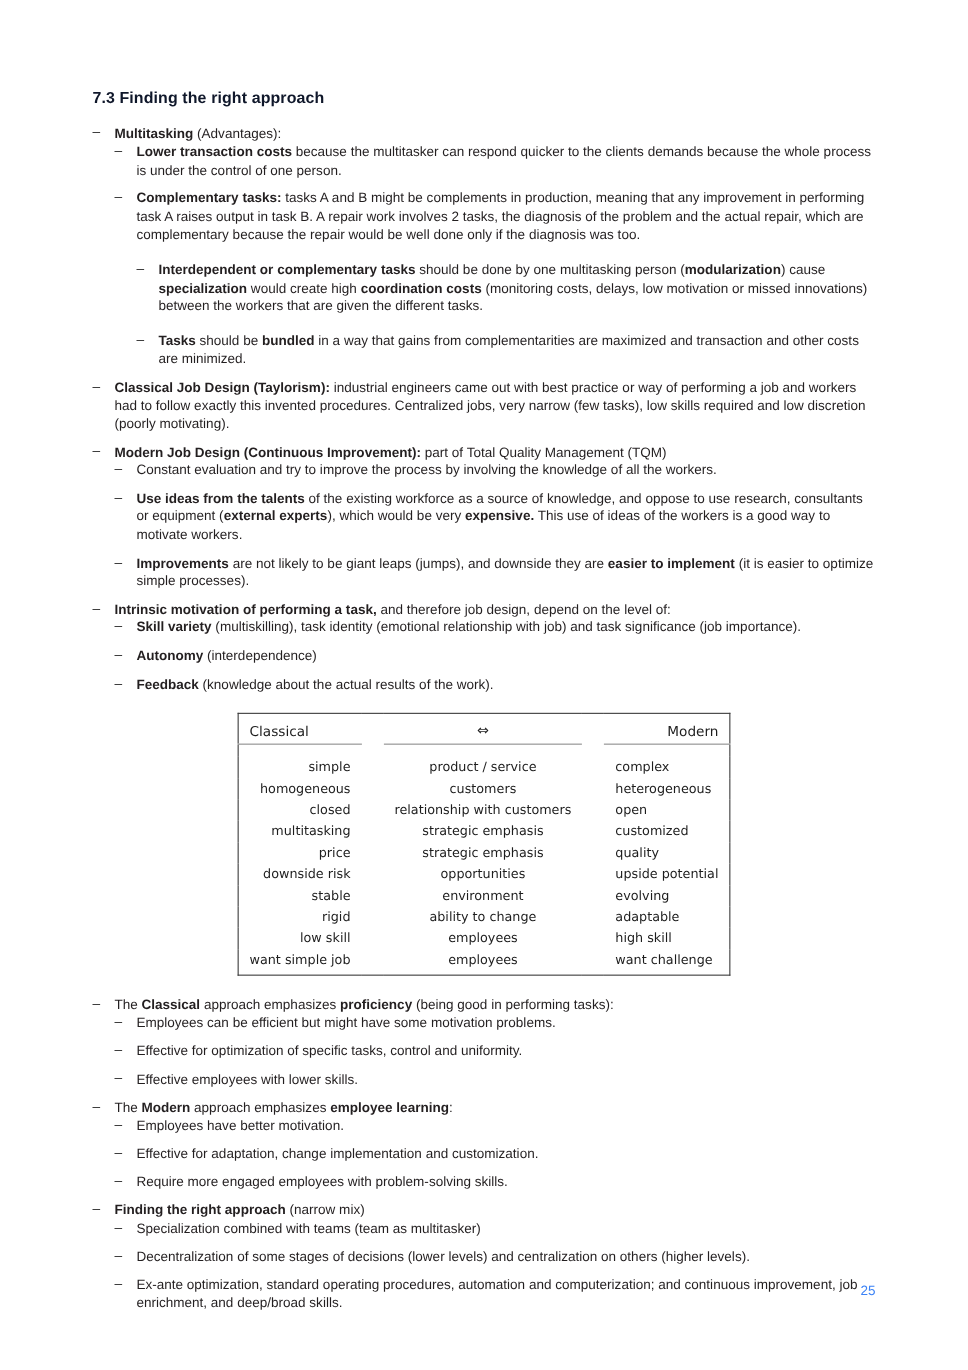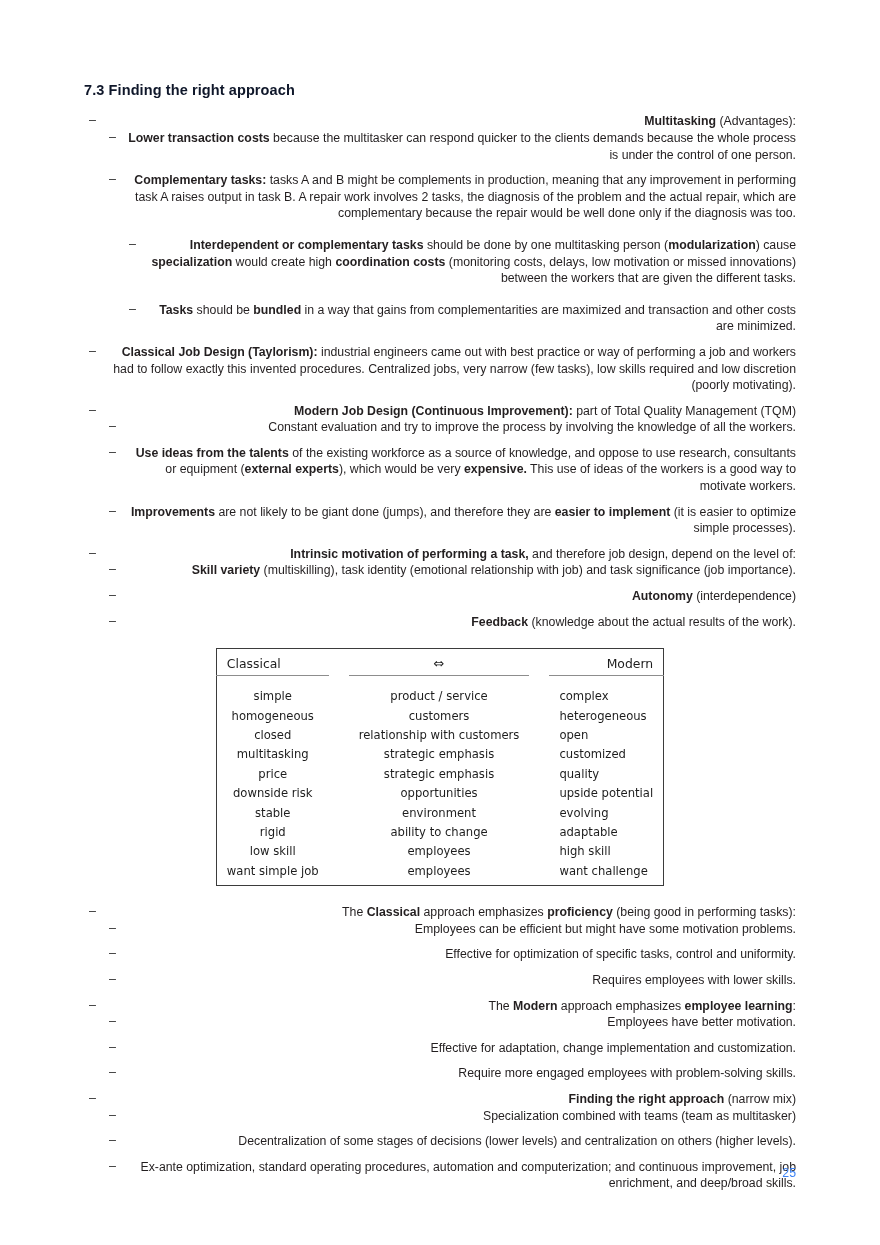--- a/index.html
+++ b/index.html
@@ -58,21 +58,20 @@
     top: 1px;
   }
 
   
   .l1 { margin-top: 0; }
   .l1 > li {
     font-size: 12.3px;
     line-height: 16.6px;
     margin-bottom: 9px;
     padding-left: 19px;
-    text-align: right;
   }
   .l1 > li > .bullet { top: -1px; }
 
   
   .l2 { margin-top: 8px; }
   .l2 > li {
     font-size: 12.3px;
     line-height: 16.6px;
     margin-bottom: 9px;
     padding-left: 19px;
@@ -129,21 +128,21 @@
     border-bottom: none;
     width: 10px;
     padding: 0;
   }
   table.cmp tbody tr.gap td { height: 11px; padding: 0; border: none; }
   table.cmp tbody td {
     padding-top: 1px;
     padding-bottom: 1px;
     line-height: 17.4px;
   }
-  table.cmp tbody td.c-left  { text-align: center; }
+  table.cmp tbody td.c-left  { text-align: right; }
   table.cmp tbody td.c-mid   { text-align: center; }
   table.cmp tbody td.c-right { text-align: left; }
   table.cmp tbody tr:last-child td { padding-bottom: 5px; }
   .arrow-glyph { font-family: "DejaVu Sans", sans-serif; font-size: 13px; }
 
   
   .page-number {
     position: absolute;
     right: 84px;
     top: 1166px;
@@ -203,21 +202,21 @@
           <li>
             <span class="bullet"></span>
             <span class="para">Constant evaluation and try to improve the process by involving the knowledge of all the workers.</span>
           </li>
           <li>
             <span class="bullet"></span>
             <span class="para"><b>Use ideas from the talents</b><span> of the existing workforce as a source of knowledge, and oppose to use research, consultants or equipment (</span><b>external experts</b><span>), which would be very </span><b>expensive.</b><span> This use of ideas of the workers is a good way to motivate workers.</span></span>
           </li>
           <li>
             <span class="bullet"></span>
-            <span class="para"><b>Improvements</b><span> are not likely to be giant done (jumps), and therefore they are </span><b>easier to implement</b><span> (it is easier to optimize simple processes).</span></span>
+            <span class="para"><b>Improvements</b><span> are not likely to be giant leaps (jumps), and downside they are </span><b>easier to implement</b><span> (it is easier to optimize simple processes).</span></span>
           </li>
         </ul>
       </li>
 
       <li>
         <span class="bullet"></span>
         <span class="para"><b>Intrinsic motivation of performing a task,</b><span> and therefore job design, depend on the level of:</span></span>
 
         <ul class="lvl l2">
           <li>
@@ -333,21 +332,21 @@
             <li>
               <span class="bullet"></span>
               <span class="para">Employees can be efficient but might have some motivation problems.</span>
             </li>
             <li>
               <span class="bullet"></span>
               <span class="para">Effective for optimization of specific tasks, control and uniformity.</span>
             </li>
             <li>
               <span class="bullet"></span>
-              <span class="para">Requires employees with lower skills.</span>
+              <span class="para">Effective employees with lower skills.</span>
             </li>
           </ul>
       </li>
 
       <li>
         <span class="bullet"></span>
         <span class="para"><span>The </span><b>Modern</b><span> approach emphasizes </span><b>employee learning</b><span>:</span></span>
         <ul class="lvl l2" id="modern-sub">
             <li>
               <span class="bullet"></span>

